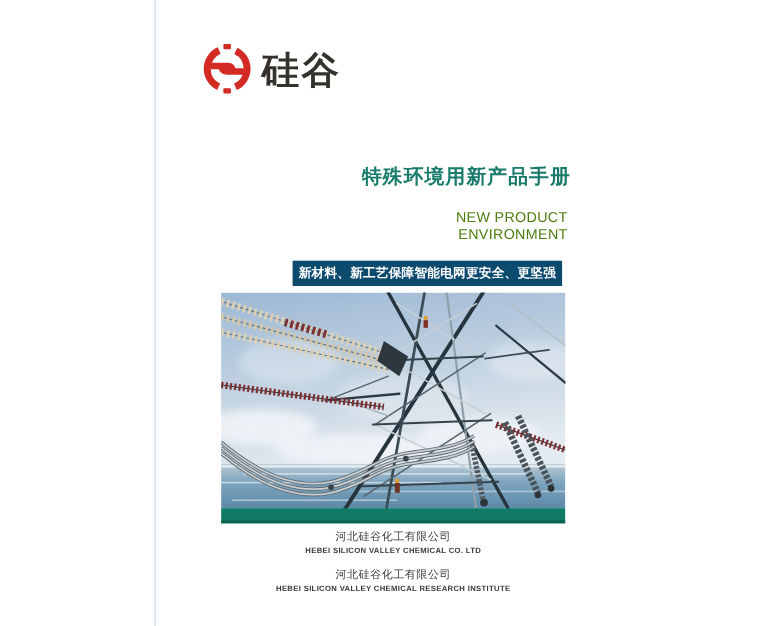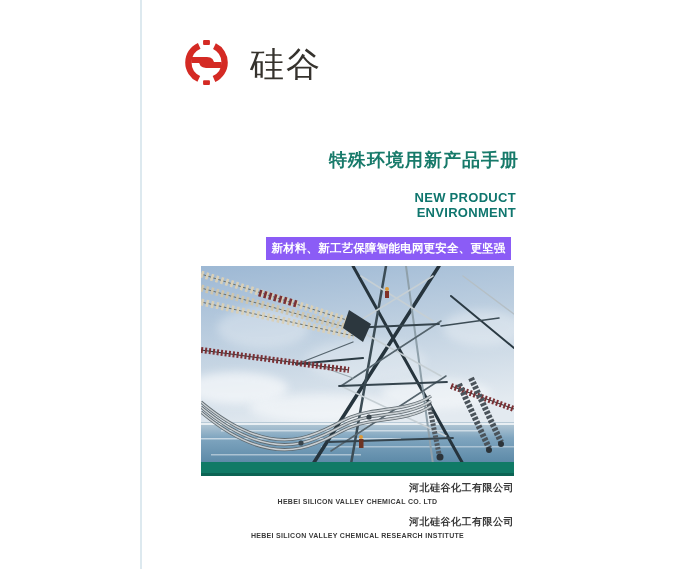--- a/index.html
+++ b/index.html
@@ -4,40 +4,40 @@
 <style>
   html,body{margin:0;padding:0;background:#ffffff;}
   #page{
     position:relative;width:700px;height:569px;background:#ffffff;overflow:hidden;
     font-family:"Liberation Sans","DejaVu Sans",sans-serif;
   }
   .fold-line{position:absolute;left:140px;top:0;width:2px;height:569px;background:#dde9ef;}
   .logo{position:absolute;left:183px;top:39px;display:flex;align-items:center;}
   .logo-icon{width:47px;height:47px;display:block;}
   .wordmark{
-    margin-left:20px;font-size:34px;font-weight:normal;color:#35322d;
+    margin-left:8px;font-size:34px;font-weight:bold;color:#35322d;
     letter-spacing:2px;line-height:1;padding-top:3px;
   }
   .title-cn{
     position:absolute;top:148px;right:181px;margin:0;
     font-size:18px;font-weight:bold;color:#177a6a;letter-spacing:1px;white-space:nowrap;
   }
   .title-en{
     position:absolute;top:190px;right:184px;text-align:right;
-    font-size:13px;line-height:15px;font-weight:700;color:#0f766e;letter-spacing:0.3px;
+    font-size:13px;line-height:15px;font-weight:400;color:#4d7c0f;letter-spacing:0.3px;
   }
   .tagline{
     position:absolute;left:266px;top:237px;width:245px;height:23px;
-    background:#8b5cf6;color:#ffffff;font-size:11.5px;font-weight:bold;
+    background:#0c4a6e;color:#ffffff;font-size:11.5px;font-weight:bold;
     display:flex;align-items:center;justify-content:center;white-space:nowrap;letter-spacing:0.2px;
   }
   .photo{position:absolute;left:201px;top:266px;width:313px;height:210px;}
   .photo svg{display:block;}
   .footer{position:absolute;left:201px;top:481px;width:313px;text-align:center;color:#3a3a3a;}
-  .f-cn{font-size:10px;font-weight:bold;letter-spacing:0.5px;margin-bottom:3px;text-align:right;}
+  .f-cn{font-size:10px;font-weight:normal;letter-spacing:0.5px;margin-bottom:3px;}
   .f-en{font-size:7px;font-weight:bold;letter-spacing:0.3px;margin-bottom:10px;white-space:nowrap;}
 </style>
 </head>
 <body>
 
 <div id="page">
 
   <div class="fold-line"></div>
 
   <div class="logo">

